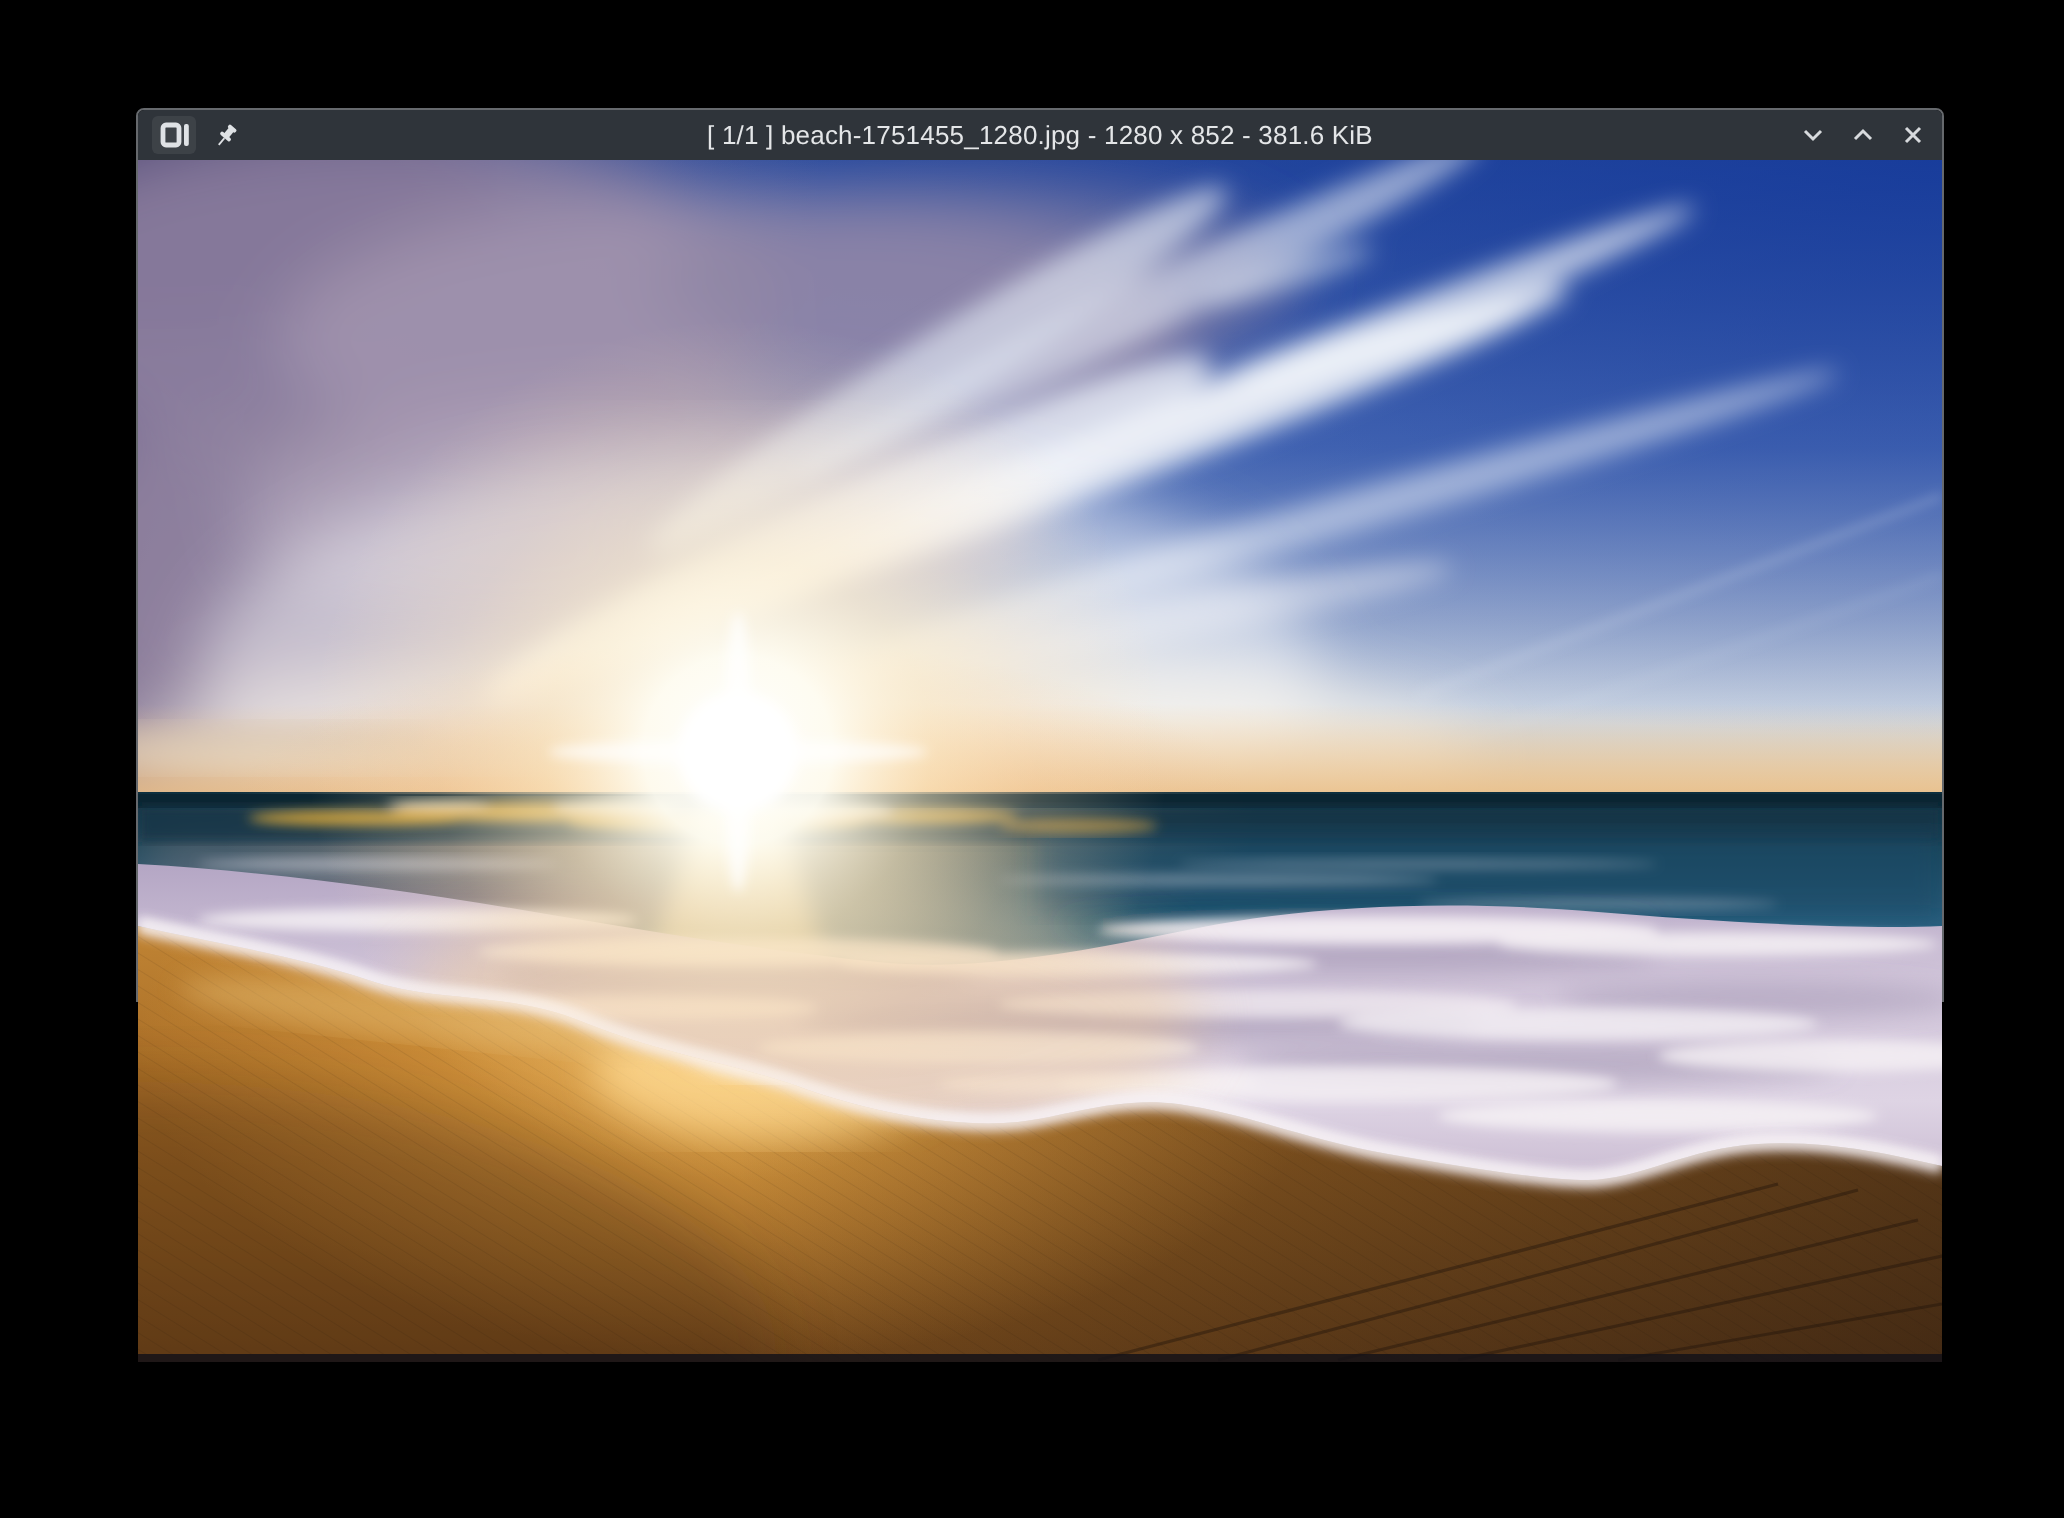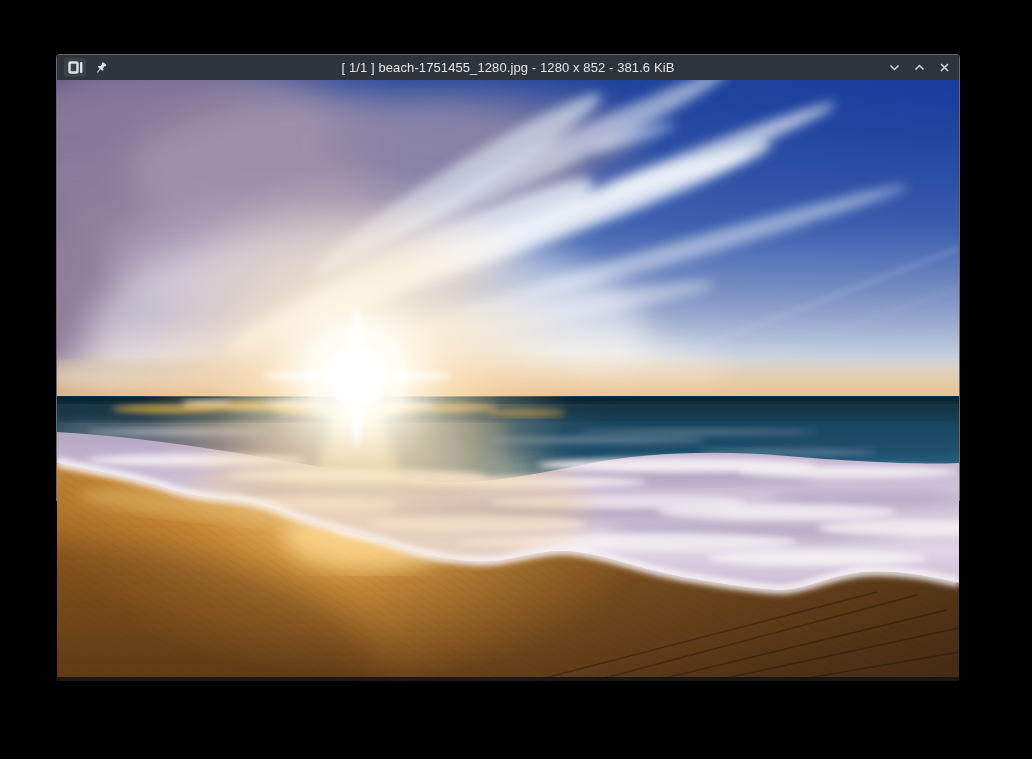--- a/index.html
+++ b/index.html
@@ -3,21 +3,21 @@
 <meta charset="utf-8">
 <style>
   html,body{margin:0;padding:0;}
   body{
     width:1032px;height:759px;
     background:var(--desktop-bg,#000);
     font-family:"Liberation Sans","DejaVu Sans",sans-serif;
     position:relative;overflow:hidden;
   }
   .window{
-    position:absolute;left:56px;top:54px;width:904px;height:447px;
+    position:absolute;left:68px;top:54px;width:904px;height:447px;
     background:#000;
     border:1px solid var(--window-border,#66696d);
     border-bottom:3px solid var(--window-border,#66696d);
     border-radius:4px 4px 0 0;
     box-sizing:border-box;
   }
   .titlebar{
     height:25px;width:902px;
     background:var(--titlebar-bg,#2f343a);
     border-radius:3px 3px 0 0;

